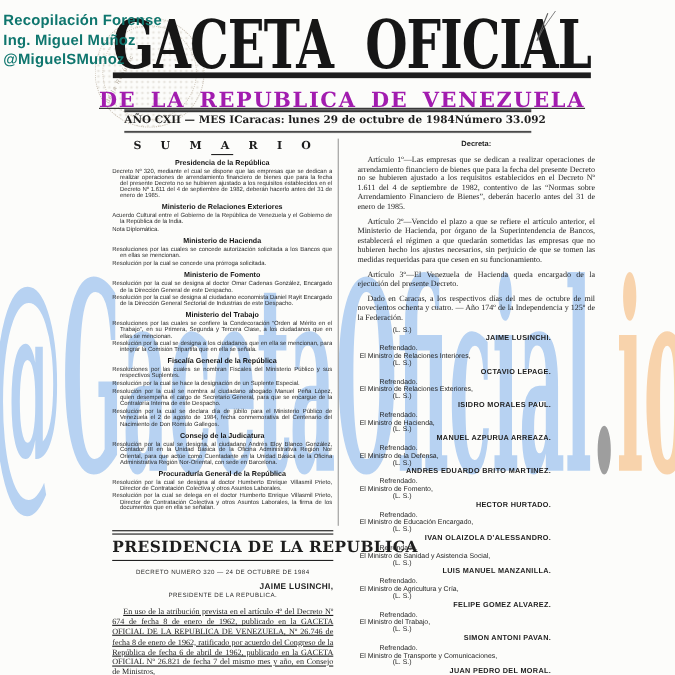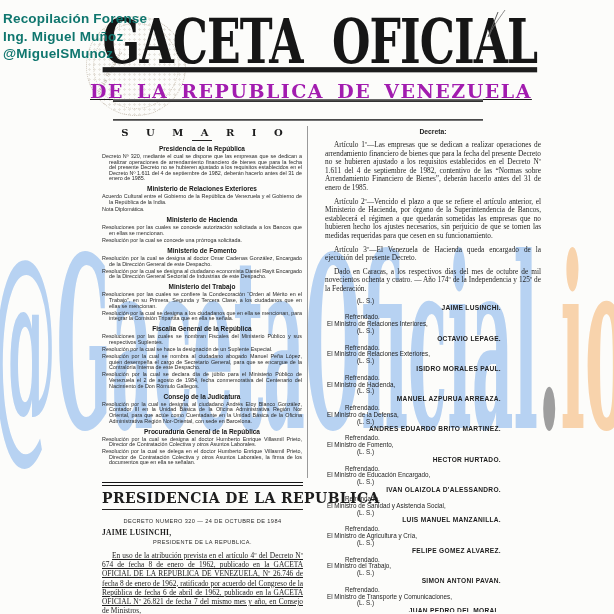--- a/index.html
+++ b/index.html
@@ -75,21 +75,21 @@
   .pres-box{position:absolute;left:102px;top:482px;width:201px;z-index:2;}
   .pres-top{border-top:4px double #141414;}
   .pres-title{
     text-align:center;font-family:"DejaVu Serif",serif;font-size:14px;font-weight:600;
     letter-spacing:.4px;padding:4px 0 3px 0;border-bottom:1.5px solid #222;white-space:nowrap;
   }
   .pres-decreto{
     text-align:center;font-family:"Liberation Sans",sans-serif;font-size:5.6px;
     letter-spacing:.4px;margin-top:8px;color:#2a2a2a;
   }
-  .pres-name{text-align:left;font-family:Liberation Serif, serif;font-weight:bold;
+  .pres-name{text-align:right;font-family:Liberation Sans, sans-serif;font-weight:bold;
     font-size:7.5px;margin-top:4px;letter-spacing:.3px;}
   .pres-role{text-align:center;font-family:"Liberation Sans",sans-serif;font-size:5.6px;
     margin-top:2px;letter-spacing:.4px;color:#2a2a2a;}
   .pres-paragraph{
     font-size:7.4px;line-height:9.2px;text-align:justify;text-indent:10px;margin-top:6px;color:#1d1d1d;text-decoration:underline;
   }
   
   .decreta-heading{
     text-align:center;font-family:"Liberation Sans",sans-serif;font-weight:bold;
     font-size:6.8px;margin:2px 0 6px 0;
@@ -116,20 +116,25 @@
 
   <div class="stamp">
     <span class="stamp-text">de la Repúblic</span>
   </div>
 
   <div class="masthead">
     <div class="gazette-title">GACETA OFICIAL</div>
     <div class="gazette-subtitle">DE LA REPUBLICA DE VENEZUELA</div>
   </div>
   <div class="rule-heavy"></div>
+  <div class="info-bar">
+    <span>AÑO CXII — MES I</span>
+    <span>Caracas: lunes 29 de octubre de 1984</span>
+    <span>Número 33.092</span>
+  </div>
   <div class="rule-light"></div>
 
   <svg class="checkmark" width="28" height="36">
     <path d="M17,4 L7,29" stroke="#5a5a5a" stroke-width="1" fill="none"></path>
     <path d="M24,2 C17,12 10,21 8,29" stroke="#6d6d6d" stroke-width="0.8" fill="none"></path>
   </svg>
 
   <div class="col-divider"></div>
 
   <div class="left-col">

